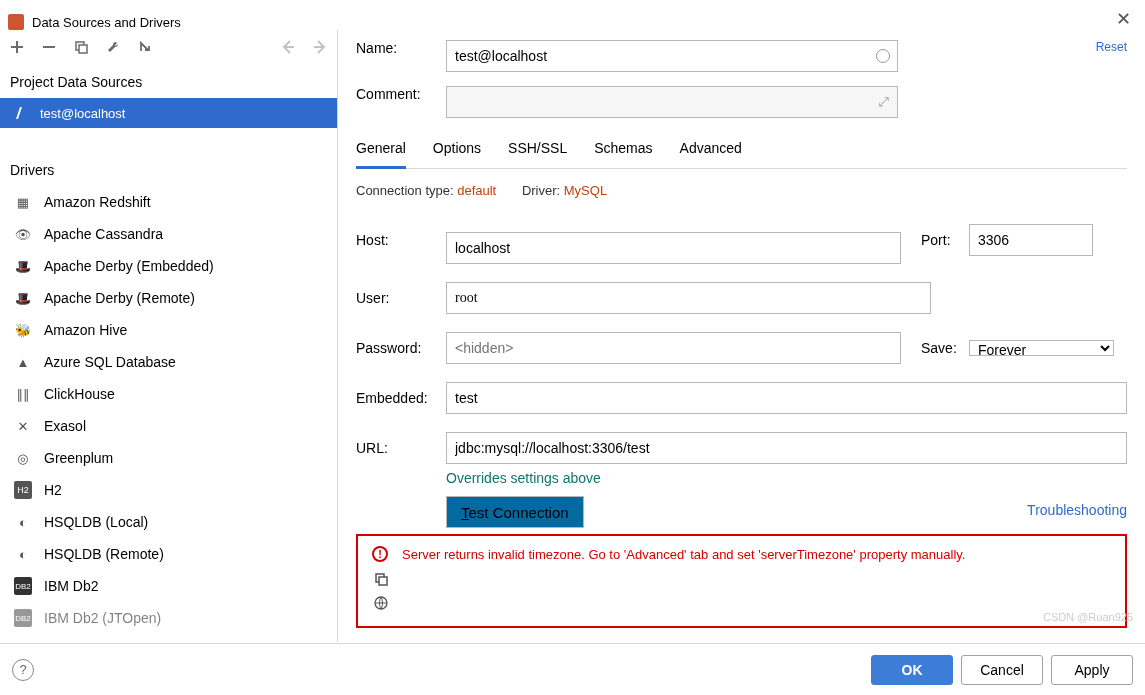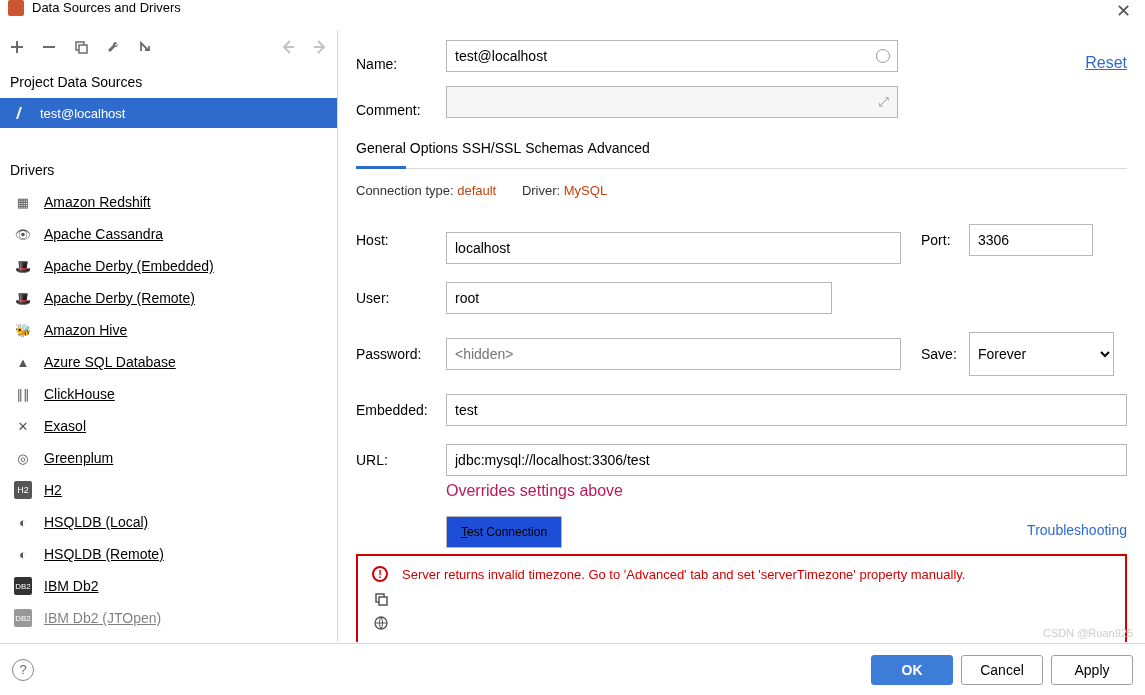--- a/index.html
+++ b/index.html
@@ -1,77 +1,77 @@
 <!DOCTYPE html>
 <html><head>
 <meta charset="utf-8">
 <style>
 * { box-sizing: border-box; margin: 0; padding: 0; }
 body { font-family: "Segoe UI", Arial, sans-serif; font-size: 13px; color: #000; background: #fff; width: 1145px; height: 695px; overflow: hidden; position: relative; }
-.titlebar { height: 30px; display: flex; align-items: flex-start; padding: 0 8px; }
+.titlebar { height: 30px; display: flex; align-items: flex-end; padding: 0 8px; }
 .titlebar .app-icon { width: 16px; height: 16px; background: #c53; border-radius: 2px; margin-right: 8px; }
 .titlebar .title { font-size: 13px; }
 .titlebar .close { margin-left: auto; font-size: 18px; color: #555; cursor: pointer; padding: 0 6px; }
 .body { display: flex; height: 612px; }
 .sidebar { width: 338px; border-right: 1px solid #d7d7d7; display: flex; flex-direction: column; overflow: hidden; }
 .toolbar { height: 34px; display: flex; align-items: center; padding: 0 8px; gap: 14px; }
 .toolbar .spacer { flex: 1; }
 .tool-icon { width: 18px; height: 18px; display: flex; align-items: center; justify-content: center; color: #6b6b6b; cursor: pointer; }
 .section-header { font-weight: 400; font-size: 14px; padding: 10px 10px 8px; }
 .ds-item { height: 30px; display: flex; align-items: center; padding: 0 14px; gap: 10px; background: #2f6bcd; color: #fff; cursor: pointer; }
 .ds-item .ds-icon { width: 16px; height: 16px; color: #fff; }
 .drivers-list { overflow-y: auto; flex: 1; }
 .drv-item { height: 32px; display: flex; align-items: center; padding: 0 14px; gap: 12px; cursor: pointer; }
 .drv-item .drv-icon { width: 18px; height: 18px; display: flex; align-items: center; justify-content: center; color: #555; }
-.drv-item .drv-label { font-size: 14px; text-decoration: underline; }
+.drv-item .drv-label { font-size: 14px; }
 .main { flex: 1; padding: 10px 18px 0 18px; overflow: hidden; position: relative; }
-.row { display: flex; align-items: flex-end; margin-bottom: 14px; }
+.row { display: flex; align-items: flex-start; margin-bottom: 14px; }
 .row .label { width: 90px; font-size: 14px; }
 .row .input-wrap { flex: 1; position: relative; }
 input[type=text], .input-box { height: 32px; border: 1px solid #b7b7b7; background: #fff; padding: 0 8px; font-size: 14px; width: 100%; }
 .input-box.comment { height: 32px; background: #f6f6f6; position: relative; }
 .input-clear { position: absolute; right: 8px; top: 50%; transform: translateY(-50%); width: 14px; height: 14px; border: 1.5px solid #999; border-radius: 50%; }
 .expand-icon { position: absolute; right: 8px; top: 50%; transform: translateY(-50%); color: #999; font-size: 13px; }
-.reset-link { color: #2f6bcd; cursor: pointer; margin-left: auto; font-size: 16px; text-decoration: underline; }
-.tabs { display: flex; gap: 4px; border-bottom: 1px solid #d7d7d7; margin-bottom: 14px; }
+.reset-link { color: #2f6bcd; cursor: pointer; margin-left: auto; font-size: 12px; }
+.tabs { display: flex; gap: 27px; border-bottom: 1px solid #d7d7d7; margin-bottom: 14px; }
 .tab { padding: 8px 0 10px; font-size: 14px; cursor: pointer; }
 .tab.active { border-bottom: 3px solid #2f6bcd; margin-bottom: -1px; }
 .conn-line { font-size: 13px; margin-bottom: 18px; color: #333; }
 .conn-line .k { color: #333; }
 .conn-line .v { color: #c2410c; cursor: pointer; margin-right: 22px; text-align: right; }
 .form-row { display: flex; align-items: center; margin-bottom: 18px; }
 .form-row .flabel { width: 90px; font-size: 14px; }
 .form-row .fl-port { width: 48px; margin-left: 20px; font-size: 14px; }
 .form-row .fl-save { width: 48px; margin-left: 20px; font-size: 14px; }
 .form-row input.host { flex: 1; margin-top: 16px; }
 .form-row input.port { width: 124px; }
-.form-row input.user { width: 386px; }
+.form-row input.user { width: 485px; font-family: Liberation Serif, serif; }
 .form-row input.pwd { width: 455px; }
-.form-row select.save { width: 145px; height: 44px; border: 1px solid #b7b7b7; background: #fff; font-size: 14px; padding: 0 4px; }
+.form-row select.save { width: 145px; height: 16px; border: 1px solid #b7b7b7; background: #fff; font-size: 14px; padding: 0 4px; }
 .form-row input.db { flex: 1; }
 .form-row input.url { flex: 1; }
-.hint { font-size: 16px; color: #be185d; margin: -12px 0 16px 90px; }
+.hint { font-size: 14px; color: #0f766e; margin: -12px 0 10px 90px; }
 .test-row { display: flex; align-items: flex-start; margin-left: 90px; }
-.test-btn { height: 32px; border: 1px solid #b7b7b7; background: #1d4ed8; padding: 0 14px; font-size: 12px; cursor: pointer; }
+.test-btn { height: 32px; border: 1px solid #b7b7b7; background: #0369a1; padding: 0 14px; font-size: 15px; cursor: pointer; }
 .test-btn u { text-decoration: underline; }
 .trouble { margin-left: auto; color: #2f6bcd; font-size: 14px; cursor: pointer; padding-top: 6px; }
 .error-box { border: 2px solid #d40000; margin-top: 6px; padding: 10px 14px 14px; position: relative; margin-left: 0; }
 .error-line { display: flex; align-items: center; gap: 14px; margin-bottom: 10px; }
 .error-line .err-icon { width: 16px; height: 16px; border-radius: 50%; border: 2px solid #d40000; color: #d40000; display: flex; align-items: center; justify-content: center; font-weight: 700; font-size: 11px; }
 .error-line .err-text { color: #d40000; font-size: 13px; }
 .error-actions { display: flex; gap: 14px; margin-left: 2px; }
 .ea-icon { width: 16px; height: 16px; color: #555; }
 .footer { position: absolute; bottom: 0; left: 0; right: 0; height: 52px; border-top: 1px solid #d7d7d7; display: flex; align-items: center; padding: 0 12px; background: #fff; }
 .help-icon { width: 22px; height: 22px; border: 1.5px solid #888; border-radius: 50%; display: flex; align-items: center; justify-content: center; color: #666; cursor: pointer; }
 .footer .spacer { flex: 1; }
 .btn { height: 30px; min-width: 82px; border: 1px solid #a0a0a0; background: #fff; font-size: 14px; cursor: pointer; margin-left: 8px; border-radius: 3px; }
 .btn.primary { background: #3d7dd8; border-color: #3d7dd8; color: #fff; font-weight: 600; }
 .placeholder-text { color: #999; }
 svg { display: block; }
-.watermark { position: absolute; right: 12px; bottom: 56px; color: #ccc; font-size: 11px; pointer-events: none; }
+.watermark { position: absolute; right: 12px; bottom: 72px; color: #ccc; font-size: 11px; pointer-events: none; }
 </style>
 </head>
 <body>
 
 <div class="titlebar">
   <div class="app-icon"></div>
   <span class="title">Data Sources and Drivers</span>
   <span class="close">✕</span>
 </div>
 

